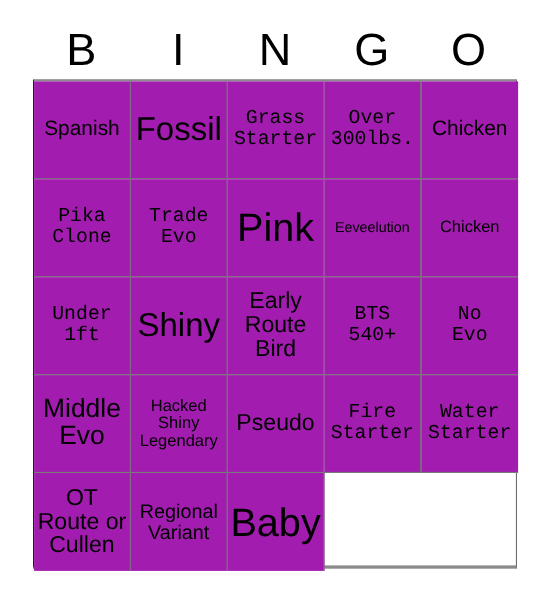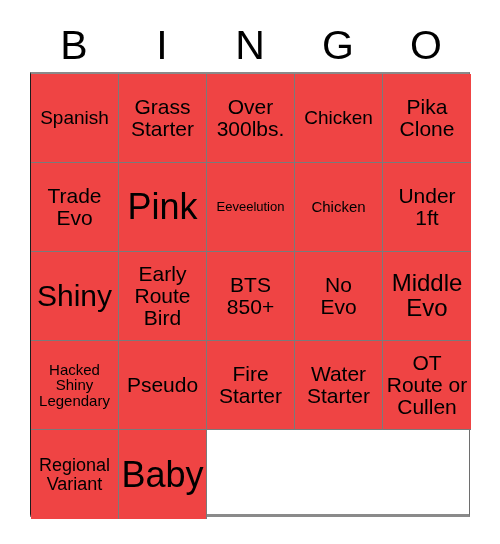--- a/index.html
+++ b/index.html
@@ -65,41 +65,41 @@
   .bingo-cell {
     box-sizing: border-box;
     border-right: 1px solid #7a7a7a;
     border-bottom: 1px solid #7a7a7a;
     display: flex;
     align-items: center;
     justify-content: center;
     text-align: center;
     padding: 1px 2px;
     overflow: hidden;
-    background: #ef4444;
+    background: #a21caf;
   }
   .bingo-cell:nth-child(5n) { border-right: none; }
   .bingo-cell:nth-child(n+21) { border-bottom: none; align-items: center; }
 
   .cell-text {
     display: block;
     width: 100%;
     line-height: 1.04;
     white-space: pre-line;
     font-weight: 400;
   }
 
   
   .fs-xs   { font-size: 13px; }
   .fs-s    { font-size: 15px; }
   .fs-sm   { font-size: 18px; }
   .fs-m    { font-size: 19px; }
   .fs-ml   { font-size: 21px; }
   .fs-l    { font-size: 24px; }
-  .fs-xl   { font-size: 21px; }
+  .fs-xl   { font-size: 18px; font-family: Liberation Mono, monospace; }
   .fs-2xl  { font-size: 30px; }
   .fs-3xl  { font-size: 36px; }
 </style>
 </head>
 <body>
 
 <div id="card">
 
   <div class="bingo-header">
     <div class="header-letter">B</div>
@@ -108,20 +108,23 @@
     <div class="header-letter">G</div>
     <div class="header-letter">O</div>
   </div>
 
   <div class="bingo-grid">
 
     <div class="bingo-cell">
         <span class="cell-text fs-m">Spanish</span>
       </div>
     <div class="bingo-cell">
+        <span class="cell-text fs-2xl">Fossil</span>
+      </div>
+    <div class="bingo-cell">
         <span class="cell-text fs-xl">Grass
 Starter</span>
       </div>
     <div class="bingo-cell">
         <span class="cell-text fs-xl">Over
 300lbs.</span>
       </div>
     <div class="bingo-cell">
         <span class="cell-text fs-m">Chicken</span>
       </div>
@@ -152,21 +155,21 @@
         <span class="cell-text fs-2xl">Shiny</span>
       </div>
     <div class="bingo-cell">
         <span class="cell-text fs-ml">Early
 Route
 Bird</span>
       </div>
 
     <div class="bingo-cell">
         <span class="cell-text fs-xl">BTS
-850+</span>
+540+</span>
       </div>
     <div class="bingo-cell">
         <span class="cell-text fs-xl">No
 Evo</span>
       </div>
     <div class="bingo-cell">
         <span class="cell-text fs-l">Middle
 Evo</span>
       </div>
     <div class="bingo-cell">

